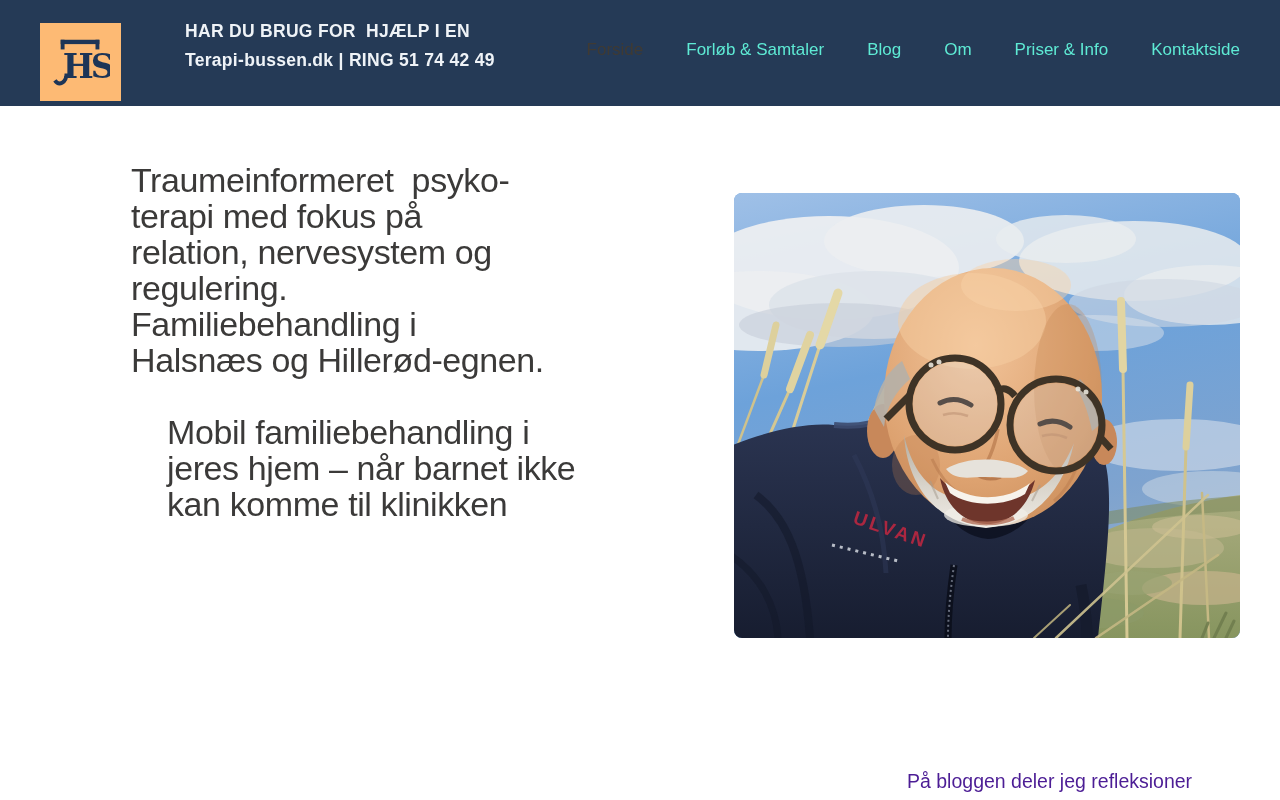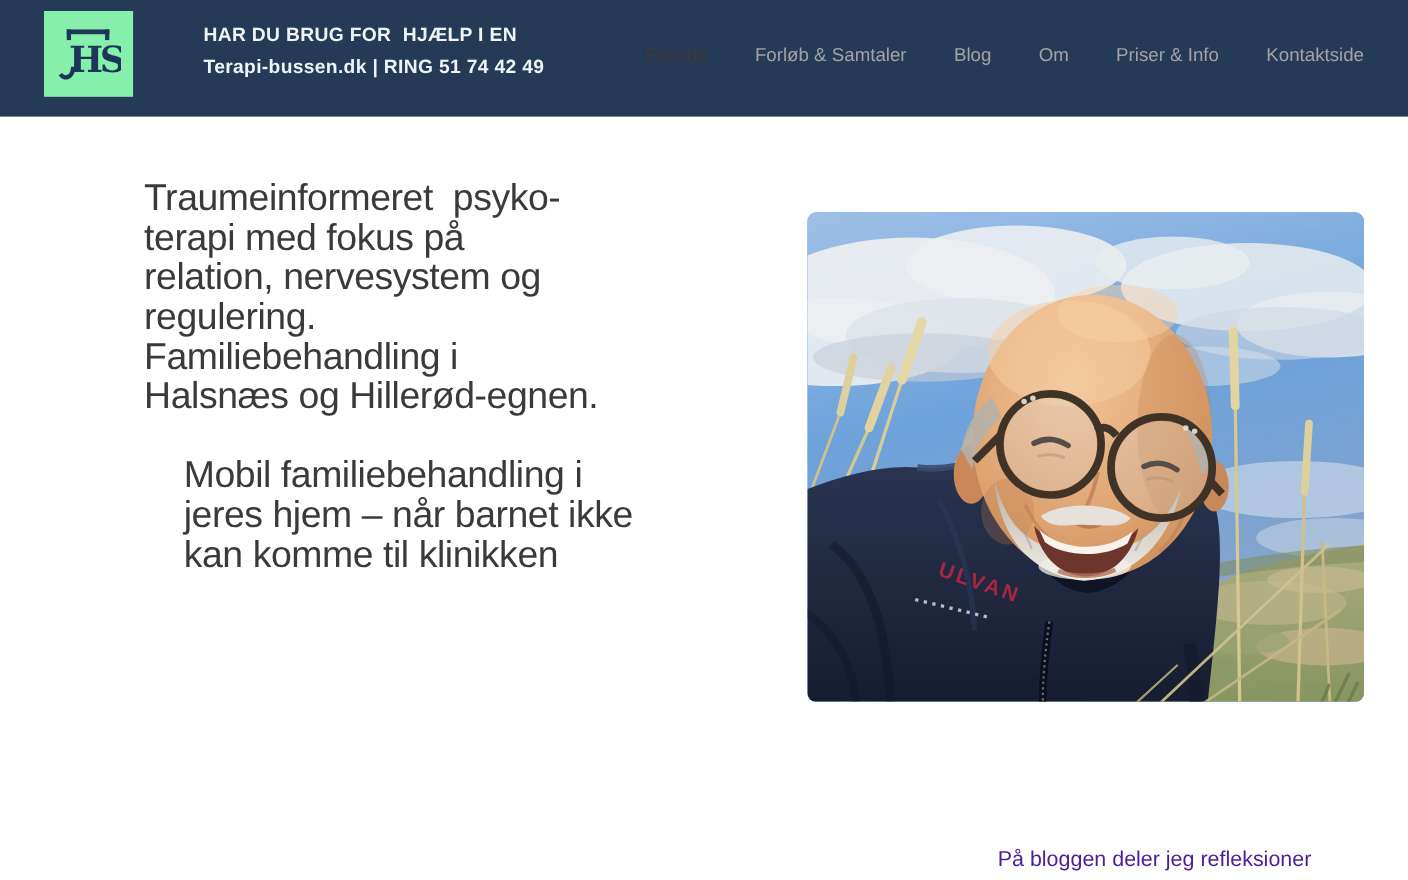--- a/index.html
+++ b/index.html
@@ -3,30 +3,30 @@
 <meta charset="utf-8">
 <style>
   * { margin:0; padding:0; box-sizing:border-box; }
   html,body { width:1280px; height:800px; overflow:hidden; background:#ffffff;
               font-family:"Liberation Sans", sans-serif; }
   .page { position:relative; width:1280px; height:800px; }
 
   
   .header { position:absolute; left:0; top:0; width:1280px; height:106px;
             background:#253a56; }
-  .logo-box { position:absolute; left:40px; top:10px; width:81px; height:78px;
-              background:#86efac; display:flex; align-items:center; justify-content:center;
+  .logo-box { position:absolute; left:40px; top:23px; width:81px; height:78px;
+              background:#fdba74; display:flex; align-items:center; justify-content:center;
               cursor:pointer; }
   .logo-box svg { width:58px; height:58px; }
   .tagline { position:absolute; left:185px; top:17px;font-weight:bold; }
   .tagline-line { white-space:pre; font-size:17.5px; line-height:29px;
                   color:#eff3f7; letter-spacing:0.3px; }
   .nav { position:absolute; right:40px; top:0; height:100px;
          display:flex; align-items:center; gap:43px; }
-  .nav a { color:#a3a3a3; text-decoration:none; font-size:17px; white-space:nowrap; }
+  .nav a { color:#5eead4; text-decoration:none; font-size:17px; white-space:nowrap; }
   .nav a.current { color:#3f3a33; }
 
   
   .hero-heading { position:absolute; left:131px; top:162px; width:580px;
                   font-weight:normal; font-size:34px; line-height:36px;
                   letter-spacing:-0.4px; color:#3b3a39; }
   .hero-heading .h-block { white-space:pre-wrap; }
   .hero-heading .secondary { margin-top:36px;margin-left:36px; }
 
   .photo { position:absolute; left:734px; top:193px; width:506px; height:445px;

